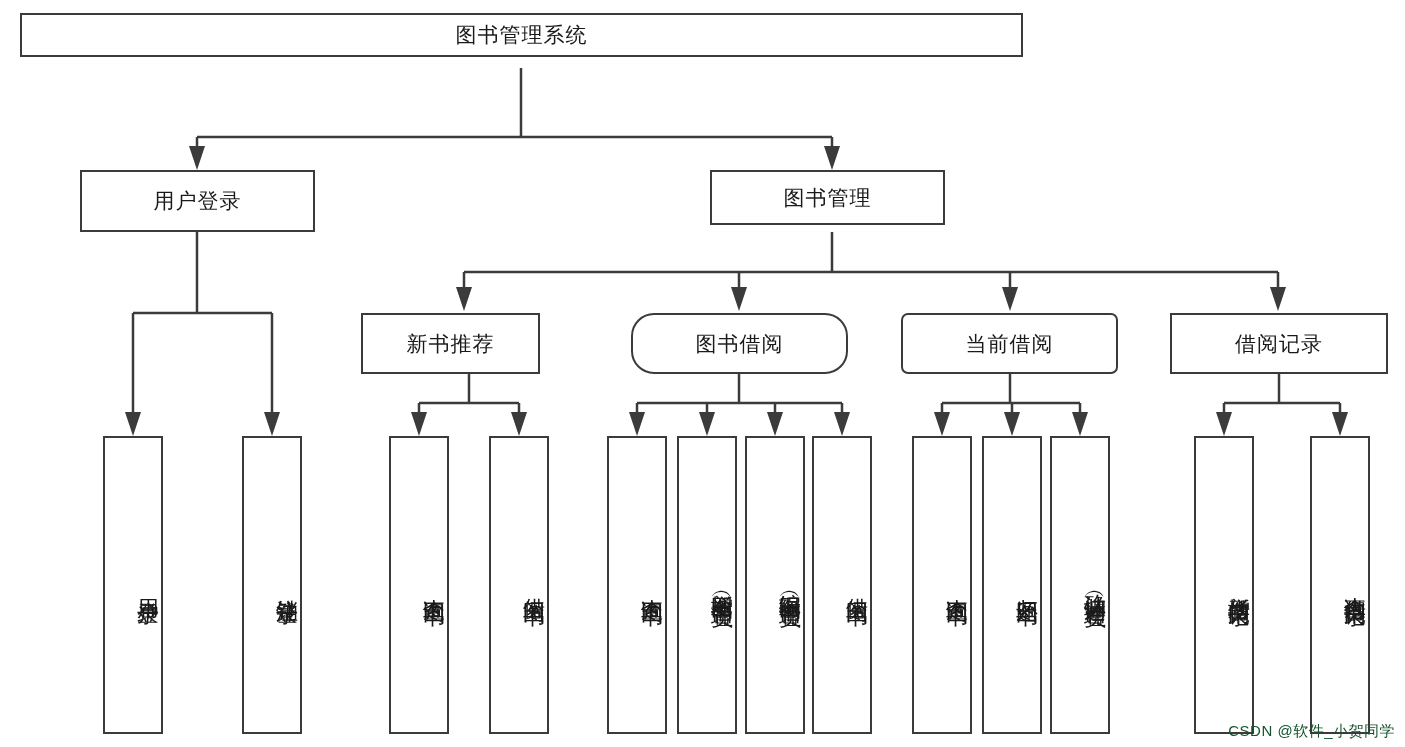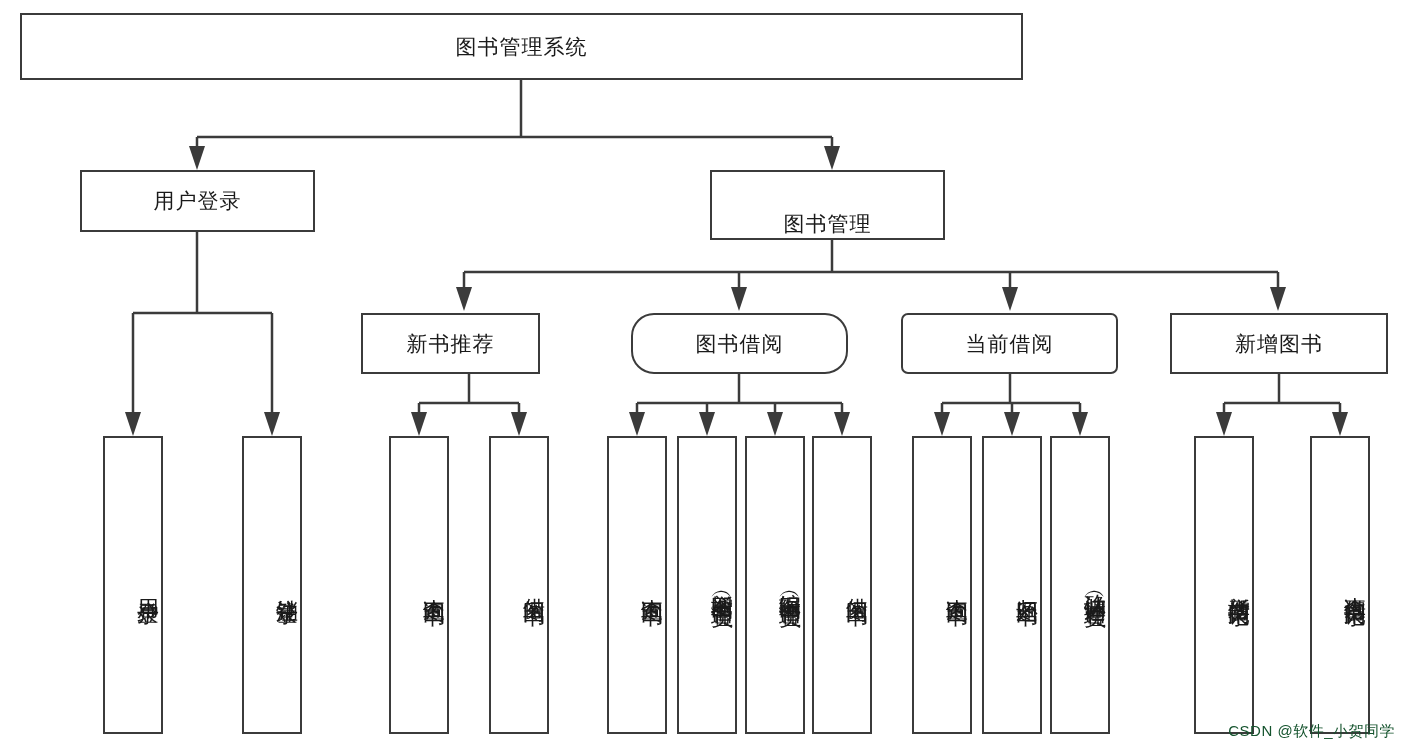--- a/index.html
+++ b/index.html
@@ -79,42 +79,42 @@
       <polygon points="775,436 767,412 783,412"></polygon>
       <polygon points="842,436 834,412 850,412"></polygon>
       <polygon points="942,436 934,412 950,412"></polygon>
       <polygon points="1012,436 1004,412 1020,412"></polygon>
       <polygon points="1080,436 1072,412 1088,412"></polygon>
       <polygon points="1224,436 1216,412 1232,412"></polygon>
       <polygon points="1340,436 1332,412 1348,412"></polygon>
     </g>
   </svg>
 
-  <div class="node h" style="left:20px;top:13px;width:1003px;height:67px;">
+  <div class="node h" style="left:20px;top:13px;width:1003px;height:44px;">
     <span>图书管理系统</span>
   </div>
 
   <div class="node h" style="left:80px;top:170px;width:235px;height:62px;">
     <span>用户登录</span>
   </div>
-  <div class="node h" style="left:710px;top:170px;width:235px;height:70px;align-items:flex-end;">
+  <div class="node h" style="left:710px;top:170px;width:235px;height:55px;">
     <span>图书管理</span>
   </div>
 
   <div class="node h" style="left:361px;top:313px;width:179px;height:61px;">
     <span>新书推荐</span>
   </div>
   <div class="node h" style="left:631px;top:313px;width:217px;height:61px;border-radius:23px;">
     <span>图书借阅</span>
   </div>
   <div class="node h" style="left:901px;top:313px;width:217px;height:61px;border-radius:7px;">
     <span>当前借阅</span>
   </div>
   <div class="node h" style="left:1170px;top:313px;width:218px;height:61px;">
-    <span>新增图书</span>
+    <span>借阅记录</span>
   </div>
 
   <div class="node v" style="left:103px;top:436px;width:60px;height:298px;">
     <span>用户登录</span>
   </div>
   <div class="node v" style="left:242px;top:436px;width:60px;height:298px;">
     <span>注销登录</span>
   </div>
 
   <div class="node v" style="left:389px;top:436px;width:60px;height:298px;">

